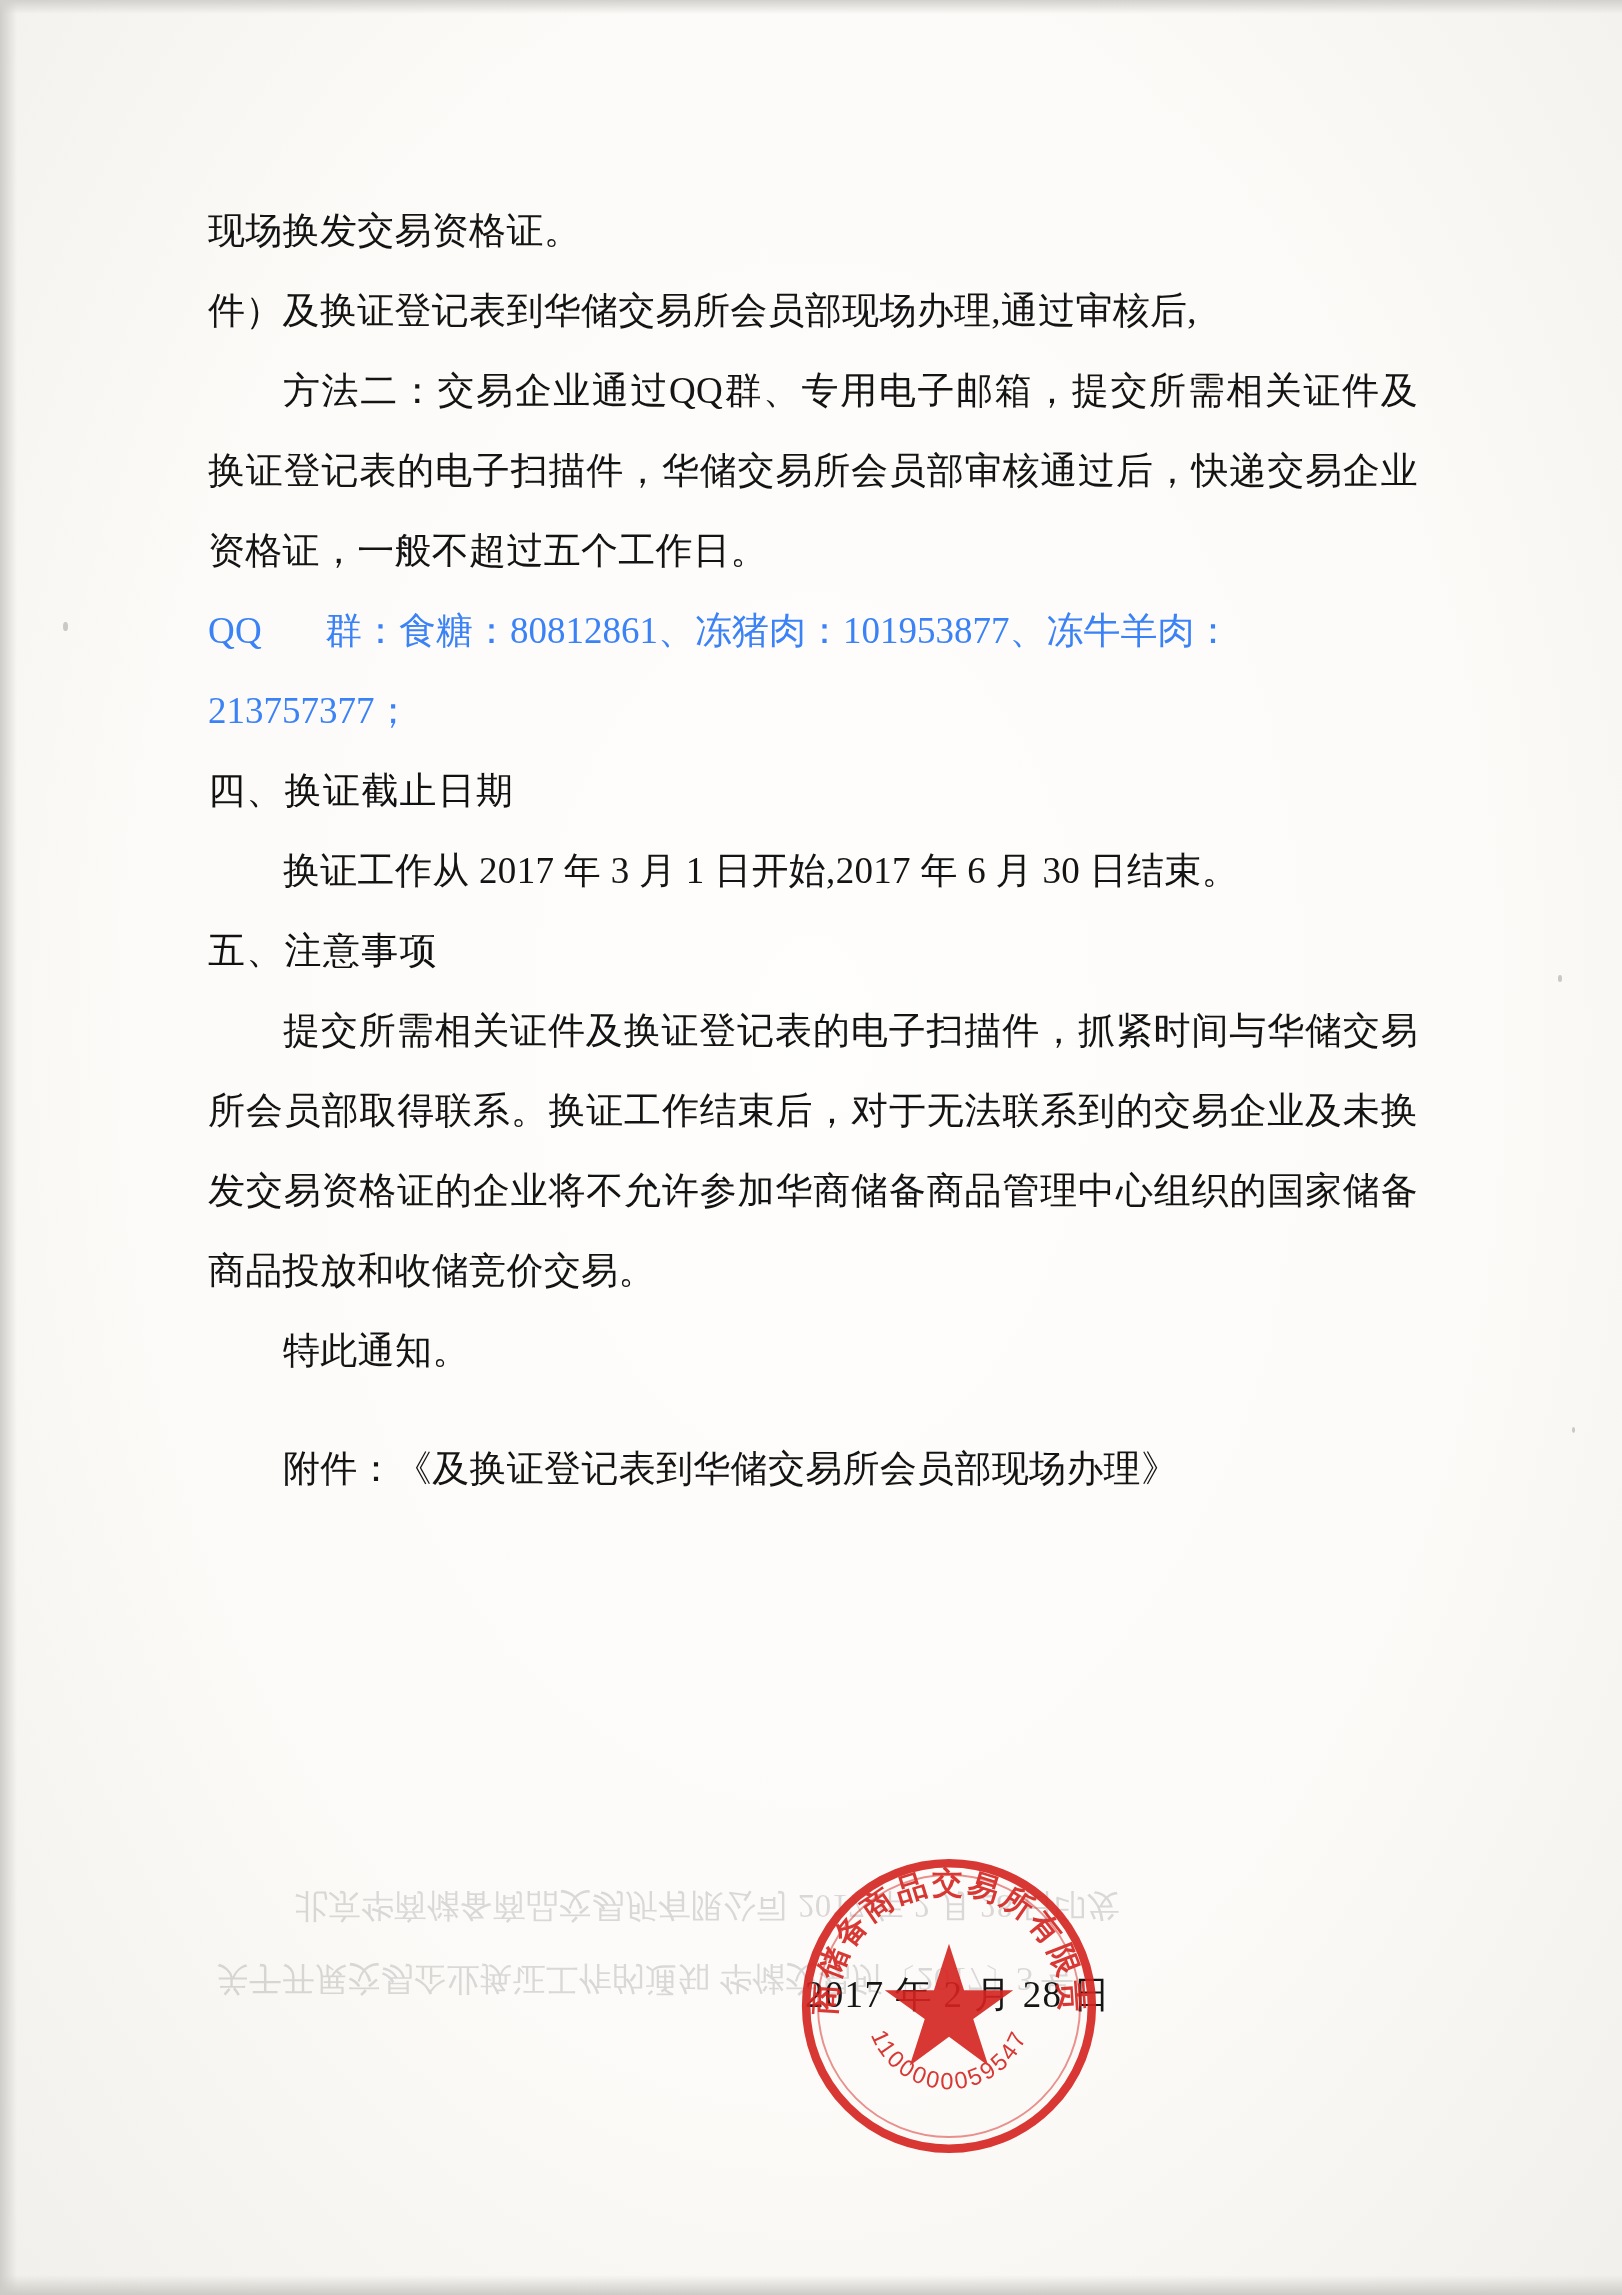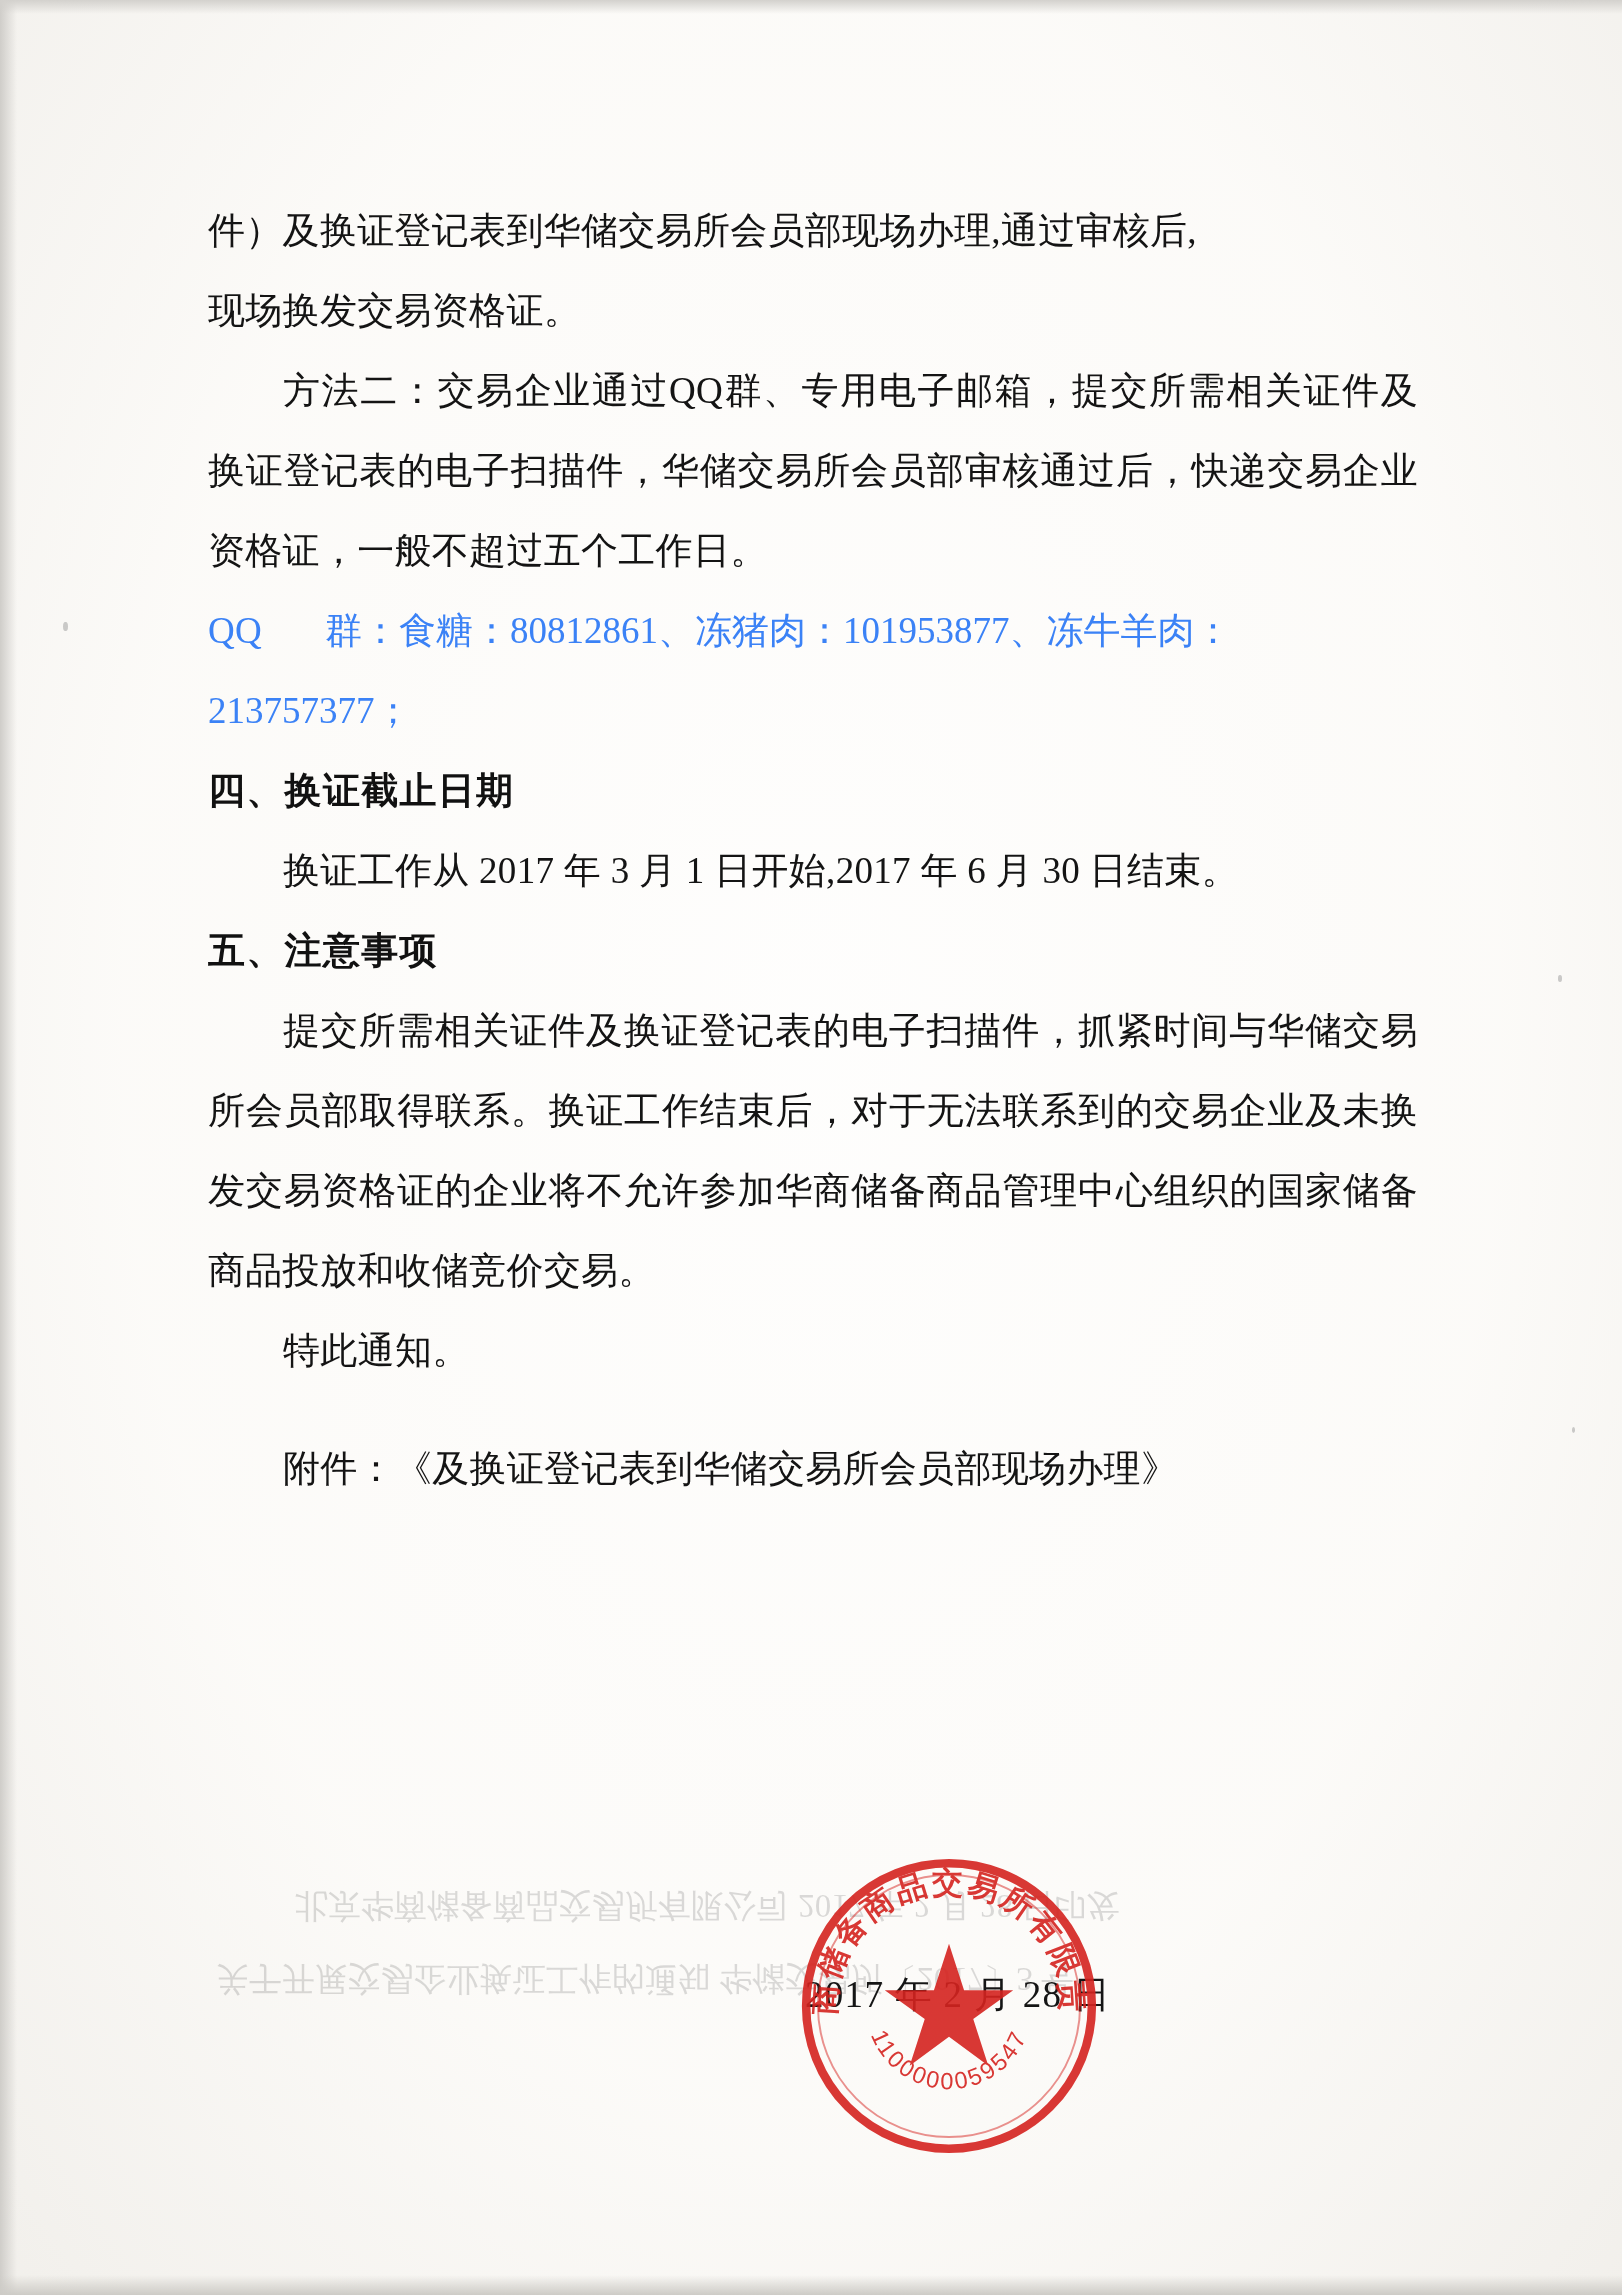--- a/index.html
+++ b/index.html
@@ -54,21 +54,21 @@
     letter-spacing: 0.3px;
     text-align: justify;
     text-justify: inter-character;
     margin: 0;
     white-space: normal;
   }
   .indent { text-indent: 75px; }
   .heading {
     font-size: 37px;
     line-height: 80px;
-    font-weight: bold;
+    font-weight: normal;
     color: #111;
     margin: 0;
     letter-spacing: 1.3px;
   }
   .spacer-md { height: 38px; }
   .qqline {
     font-size: 37px;
     line-height: 80px;
     color: #3b82f6;
     margin: 0;
@@ -132,22 +132,22 @@
   <div id="edge-left"></div>
   <div id="edge-top"></div>
   <div id="edge-bottom"></div>
 
   <div class="speck" style="left:63px; top:622px; width:4.6px; height:9.2px;"></div>
   <div class="speck" style="left:1558px; top:975px; width:3.9px; height:6.5px;"></div>
   <div class="speck" style="left:1572px; top:1427px; width:3.3px; height:5.9px;"></div>
 
   <div id="content">
 
+    <p class="para">现场换发交易资格证。</p>
     <p class="para">件）及换证登记表到华储交易所会员部现场办理,通过审核后,</p>
-    <p class="para">现场换发交易资格证。</p>
     <p class="para indent">方法二：交易企业通过QQ群、专用电子邮箱，提交所需相关证件及换证登记表的电子扫描件，华储交易所会员部审核通过后，快递交易企业资格证，一般不超过五个工作日。</p>
 
     <p class="qqline">
       <span class="qq-label">QQ</span><span class="qq-gap"></span><span>群：食糖：80812861、冻猪肉：101953877、冻牛羊肉：213757377；</span>
     </p>
 
 
     <p class="heading">四、换证截止日期</p>
     <p class="para indent">换证工作从 2017 年 3 月 1 日开始,2017 年 6 月 30 日结束。</p>
 

